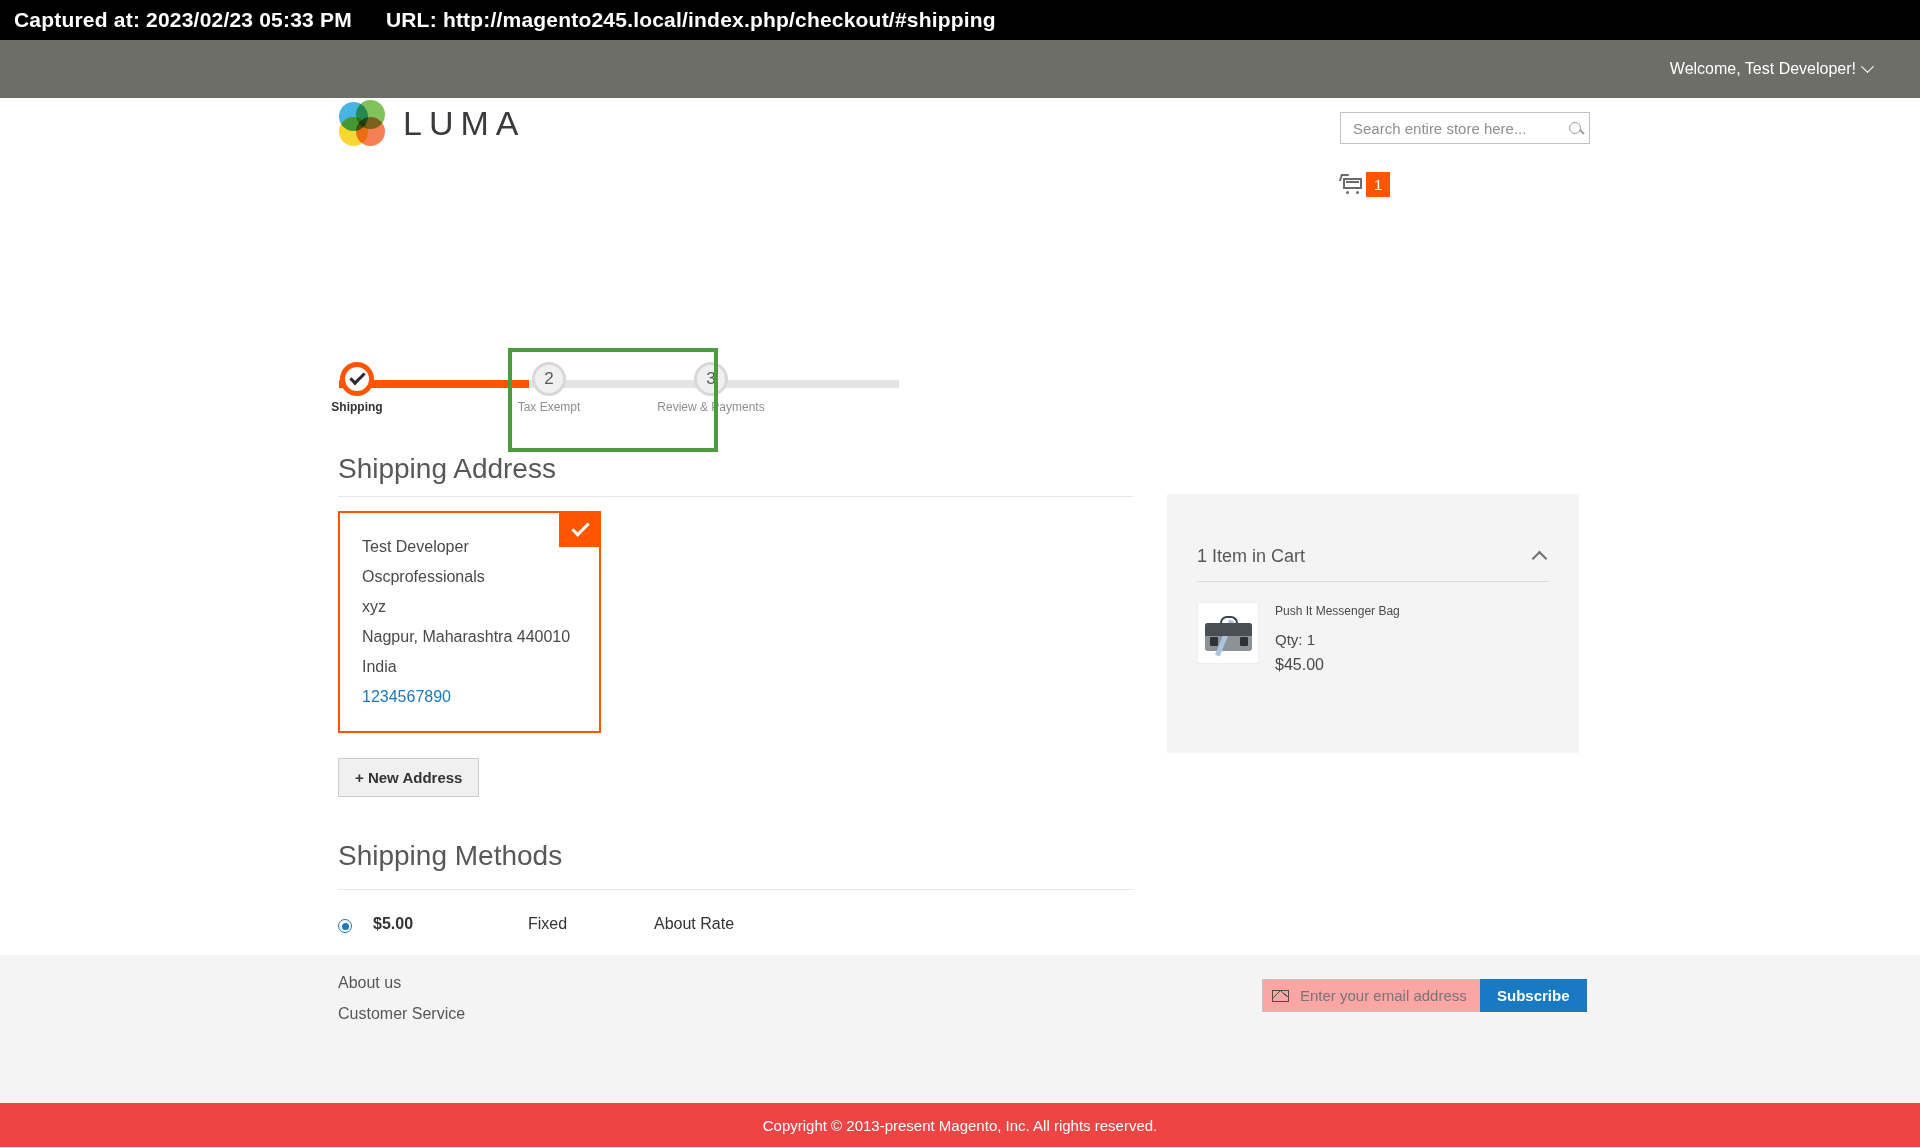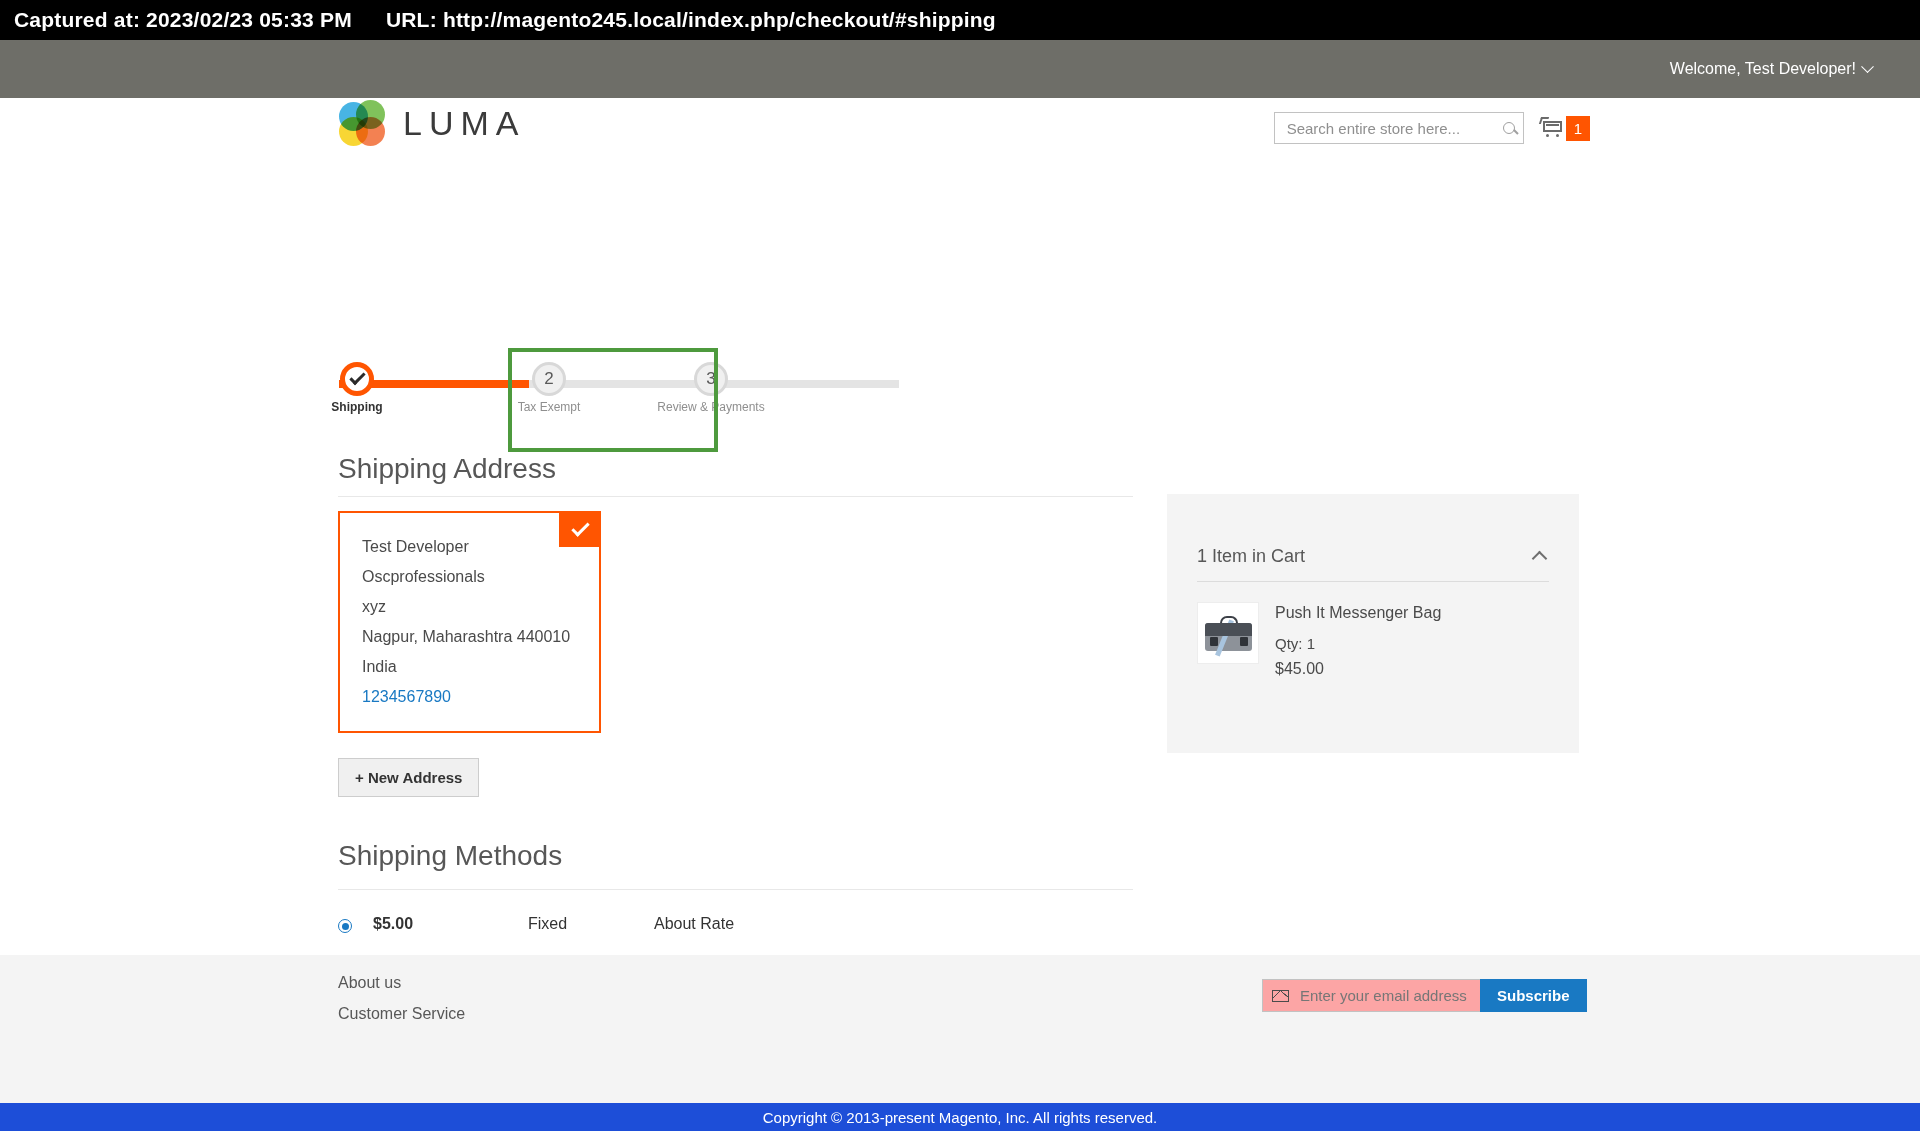--- a/index.html
+++ b/index.html
@@ -56,21 +56,21 @@
   .logo-hole {
     position: absolute; left: 13px; top: 13px; width: 20px; height: 20px;
     background: #ffffff; border-radius: 50%; z-index: 4;
   }
   .logo-word {
     font-size: 34px; letter-spacing: 7px; color: #3b3b3b; font-weight: 400;
   }
 
   .header-right {
     position: absolute; right: 330px; top: 112px;
-    display: flex; align-items: center; gap: 16px;
+    display: flex; align-items: flex-start; gap: 28px; flex-direction: column;
   }
   .search-box {
     width: 250px; height: 32px; border: 1px solid #c2c2c2; background:#fff;
     display: flex; align-items: center; padding: 0 8px 0 10px;
   }
   .search-box input {
     border: 0; outline: 0; flex: 1; font-size: 15px; color: #575757;
     font-family: "Liberation Sans", sans-serif; background: transparent;
   }
   .search-box input::placeholder { color: #8f8f8f; }
@@ -244,21 +244,21 @@
   }
   .os-thumb .bag-strap {
     position:absolute; left:24px; top:16px; width:5px; height:38px;
     background:#a8c4de; transform: rotate(22deg);
   }
   .os-thumb .bag-buckle1, .os-thumb .bag-buckle2 {
     position:absolute; top:34px; width:8px; height:9px; background:#2f3338; border-radius:1px;
   }
   .os-thumb .bag-buckle1 { left:12px; } .os-thumb .bag-buckle2 { left:42px; }
   .os-item-info { padding-top: 2px; }
-  .os-item-name { font-size: 16px; color:#4a4a4a; margin-bottom: 13px; }
+  .os-item-name { font-size: 12px; color:#4a4a4a; margin-bottom: 13px; }
   .os-item-qty { font-size: 15px; color:#4a4a4a; margin-bottom: 8px; }
   .os-item-price { font-size: 16px; color:#4a4a4a; }
 
   
   .footer {
     position:absolute; left:0; top: 955px; width: 1920px; height: 148px;
     background:#f4f4f4;
   }
   .footer-col { position:absolute; }
   .footer-col a {
@@ -290,22 +290,22 @@
     border:0; outline:0; flex:1; font-size:15px; color:#575757; background:transparent;
     font-family: "Liberation Sans", sans-serif;
   }
   .nl-input-wrap input::placeholder { color:#767676; }
   .btn-subscribe {
     background:#1979c3; color:#fff; border:0; font-size: 15px; font-weight: bold;
     padding: 0 17px; cursor:pointer; font-family:"Liberation Sans", sans-serif;
   }
 
   .copyright {
-    position:absolute; left:0; top: 1103px; width: 1920px; height: 28px;
-    background:#1d4ed8; color:#ffffff; font-size: 15px;
+    position:absolute; left:0; top: 1103px; width: 1920px; height: 44px;
+    background:#ef4444; color:#ffffff; font-size: 15px;
     display:flex; align-items:center; justify-content:center;
   }
 </style>
 </head>
 <body>
 
 <div class="capture-bar">
   <span>Captured at: 2023/02/23 05:33 PM</span>
   <span class="cap-url">URL: http://magento245.local/index.php/checkout/#shipping</span>
 </div>

